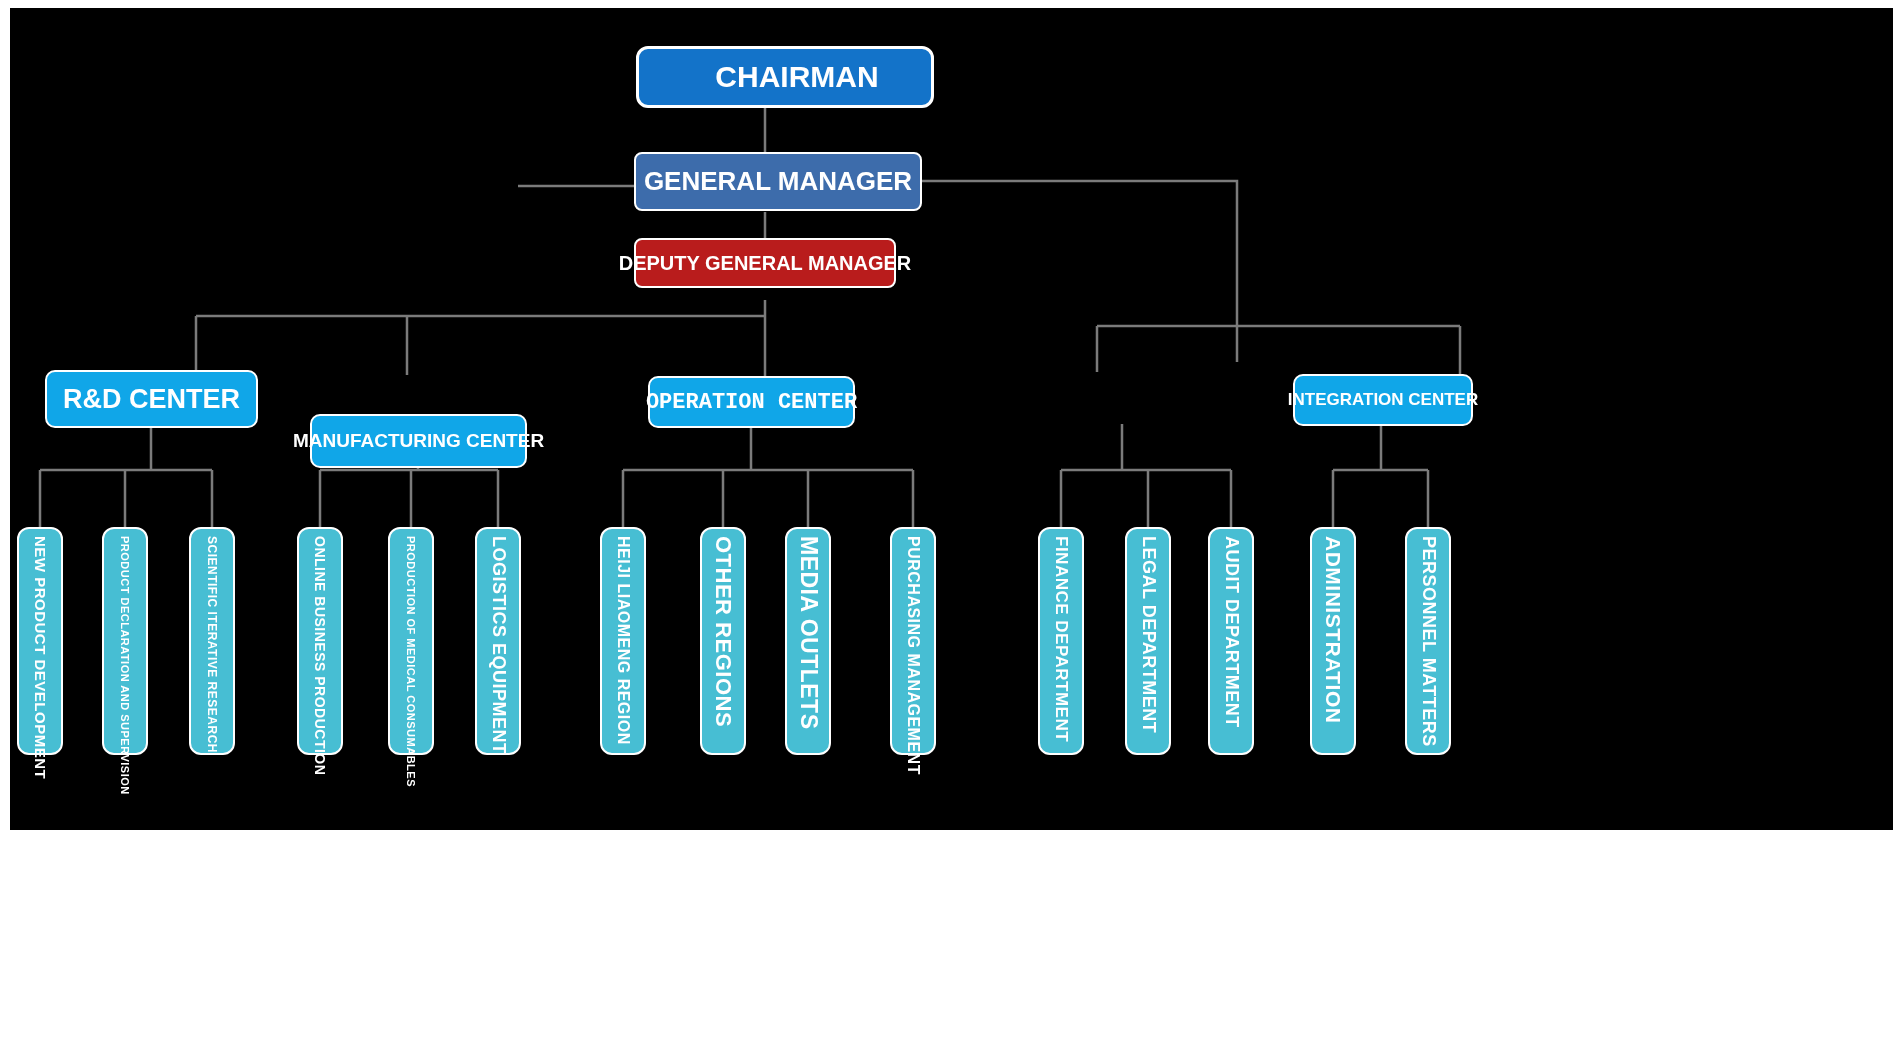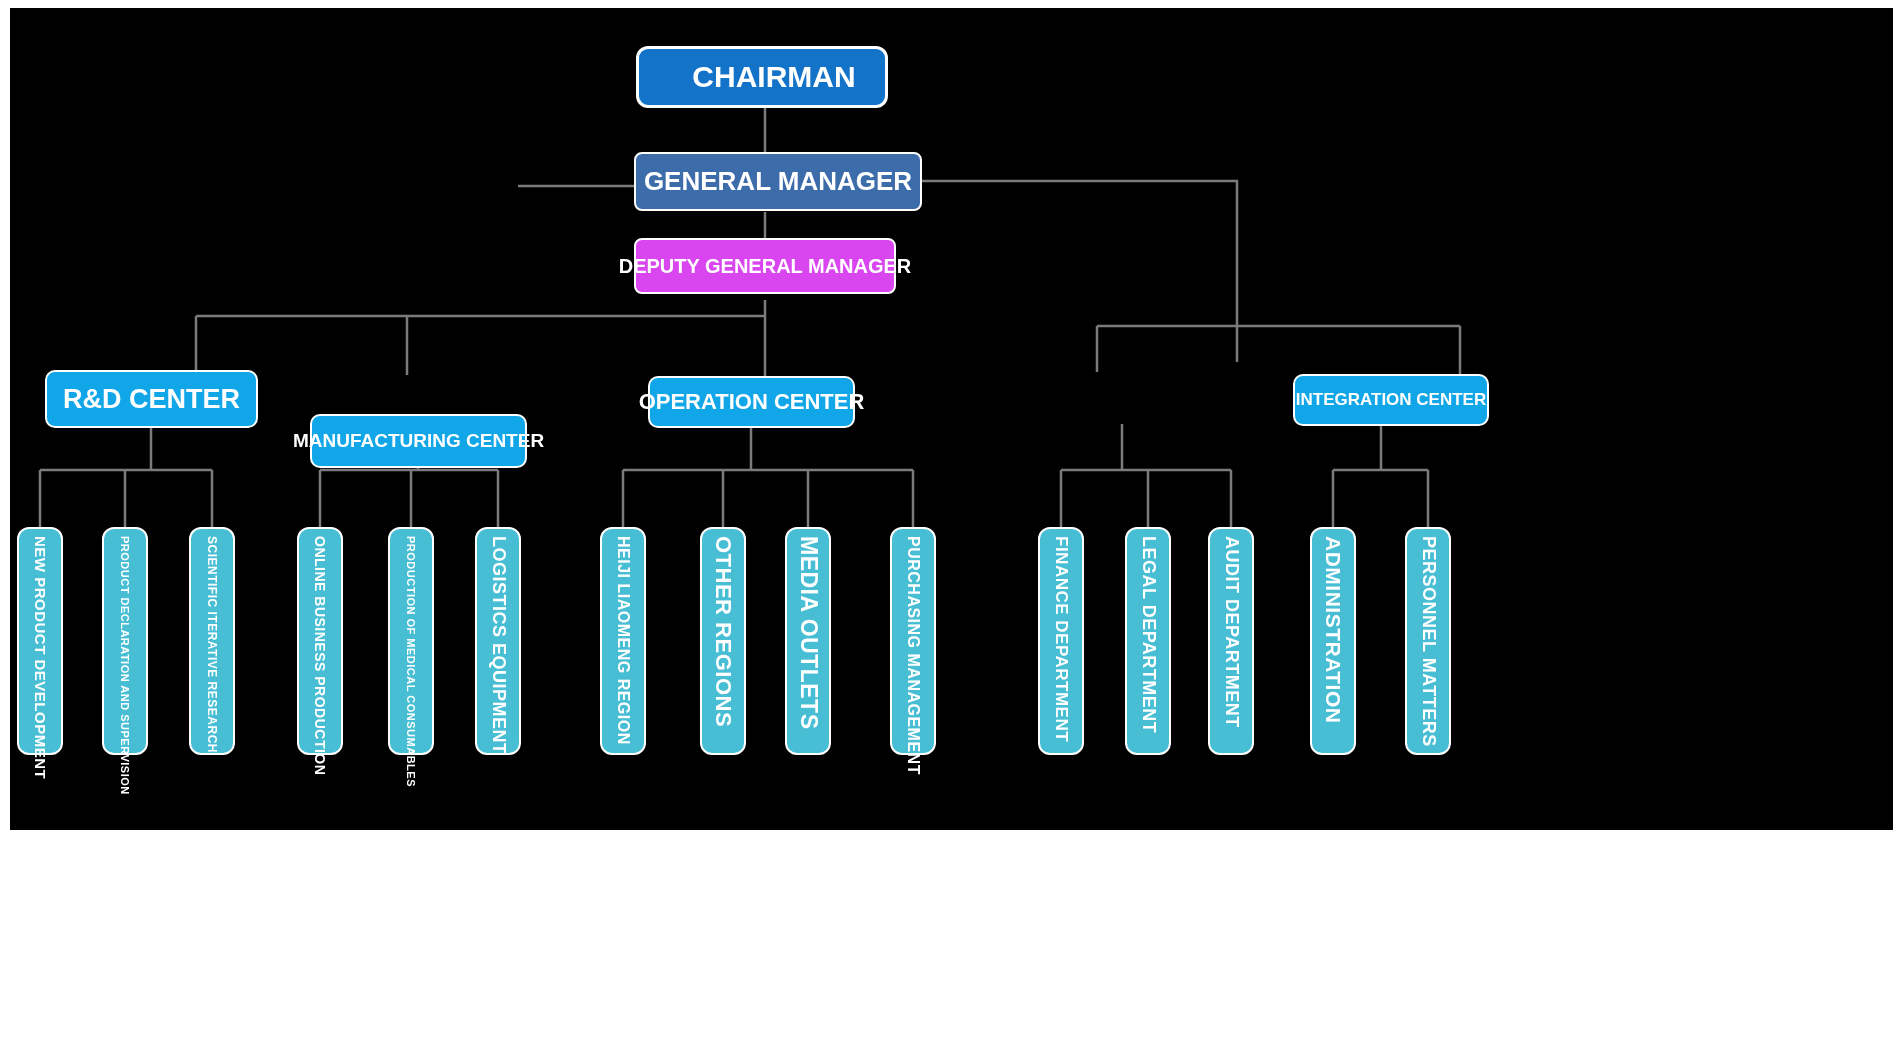--- a/index.html
+++ b/index.html
@@ -2,34 +2,34 @@
 <html><head>
 <meta charset="utf-8">
 <style>
   html,body{margin:0;padding:0;background:#ffffff;width:1904px;height:1059px;overflow:hidden;
             font-family:"Liberation Sans", sans-serif;}
   .page{position:relative;width:1904px;height:1059px;}
   .board{position:absolute;left:10px;top:8px;width:1883px;height:822px;background:#000000;}
   svg.lines{position:absolute;left:0;top:0;}
   .node{position:absolute;display:flex;align-items:center;justify-content:center;
         color:#ffffff;font-weight:700;white-space:nowrap;box-sizing:border-box;text-align:center;}
-  .chairman{left:636px;top:46px;width:252px;height:62px;background:#1373c9;
+  .chairman{left:636px;top:46px;width:298px;height:62px;background:#1373c9;
             border:3px solid #ffffff;border-radius:12px;font-size:30px;padding-left:24px;}
   .assistant{left:236px;top:166px;width:282px;height:40px;background:#3d6cab;
              border:2.5px solid #ffffff;border-radius:6px;font-size:18px;}
   .gm{left:634px;top:152px;width:288px;height:59px;background:#3d6cab;
       border:2.5px solid #ffffff;border-radius:8px;font-size:26px;}
-  .deputy{left:634px;top:238px;width:262px;height:56px;background:#d946ef;
+  .deputy{left:634px;top:238px;width:262px;height:50px;background:#b91c1c;
           border:2.5px solid #ffffff;border-radius:8px;font-size:20px;}
   .center{background:#10a6e8;border:2.5px solid #ffffff;border-radius:10px;}
   .c-rd  {left:45px;  top:370px;width:213px;height:58px;font-size:27px;}
   .c-mfg {left:310px; top:374px;width:217px;height:54px;font-size:19px;margin-top:40px;}
-  .c-ops {left:648px; top:376px;width:207px;height:52px;font-size:22px;}
+  .c-ops {left:648px; top:376px;width:207px;height:52px;font-size:22px;font-family:Liberation Mono, monospace;}
   .c-fin {left:1035px;top:372px;width:175px;height:52px;font-size:19px;}
-  .c-intg{left:1293px;top:374px;width:196px;height:52px;font-size:17px;}
+  .c-intg{left:1293px;top:374px;width:180px;height:52px;font-size:17px;}
   .dept{position:absolute;top:527px;width:46px;height:228px;background:#47bed3;
         border:2.5px solid #ffffff;border-radius:12px;box-sizing:border-box;
         display:flex;justify-content:center;align-items:flex-start;}
   .dept span{writing-mode:vertical-rl;color:#ffffff;font-weight:700;
              padding-top:7px;white-space:nowrap;letter-spacing:0.5px;}
   .f11{font-size:11px}.f12{font-size:12px}.f14{font-size:14px}.f15{font-size:15px}
   .f16{font-size:16px}.f17{font-size:17px}.f18{font-size:18px}.f21{font-size:21px}
   .f22{font-size:22px}.f23{font-size:23px}
   
   .d-rd1{left:17px}.d-rd2{left:102px}.d-rd3{left:189px}

